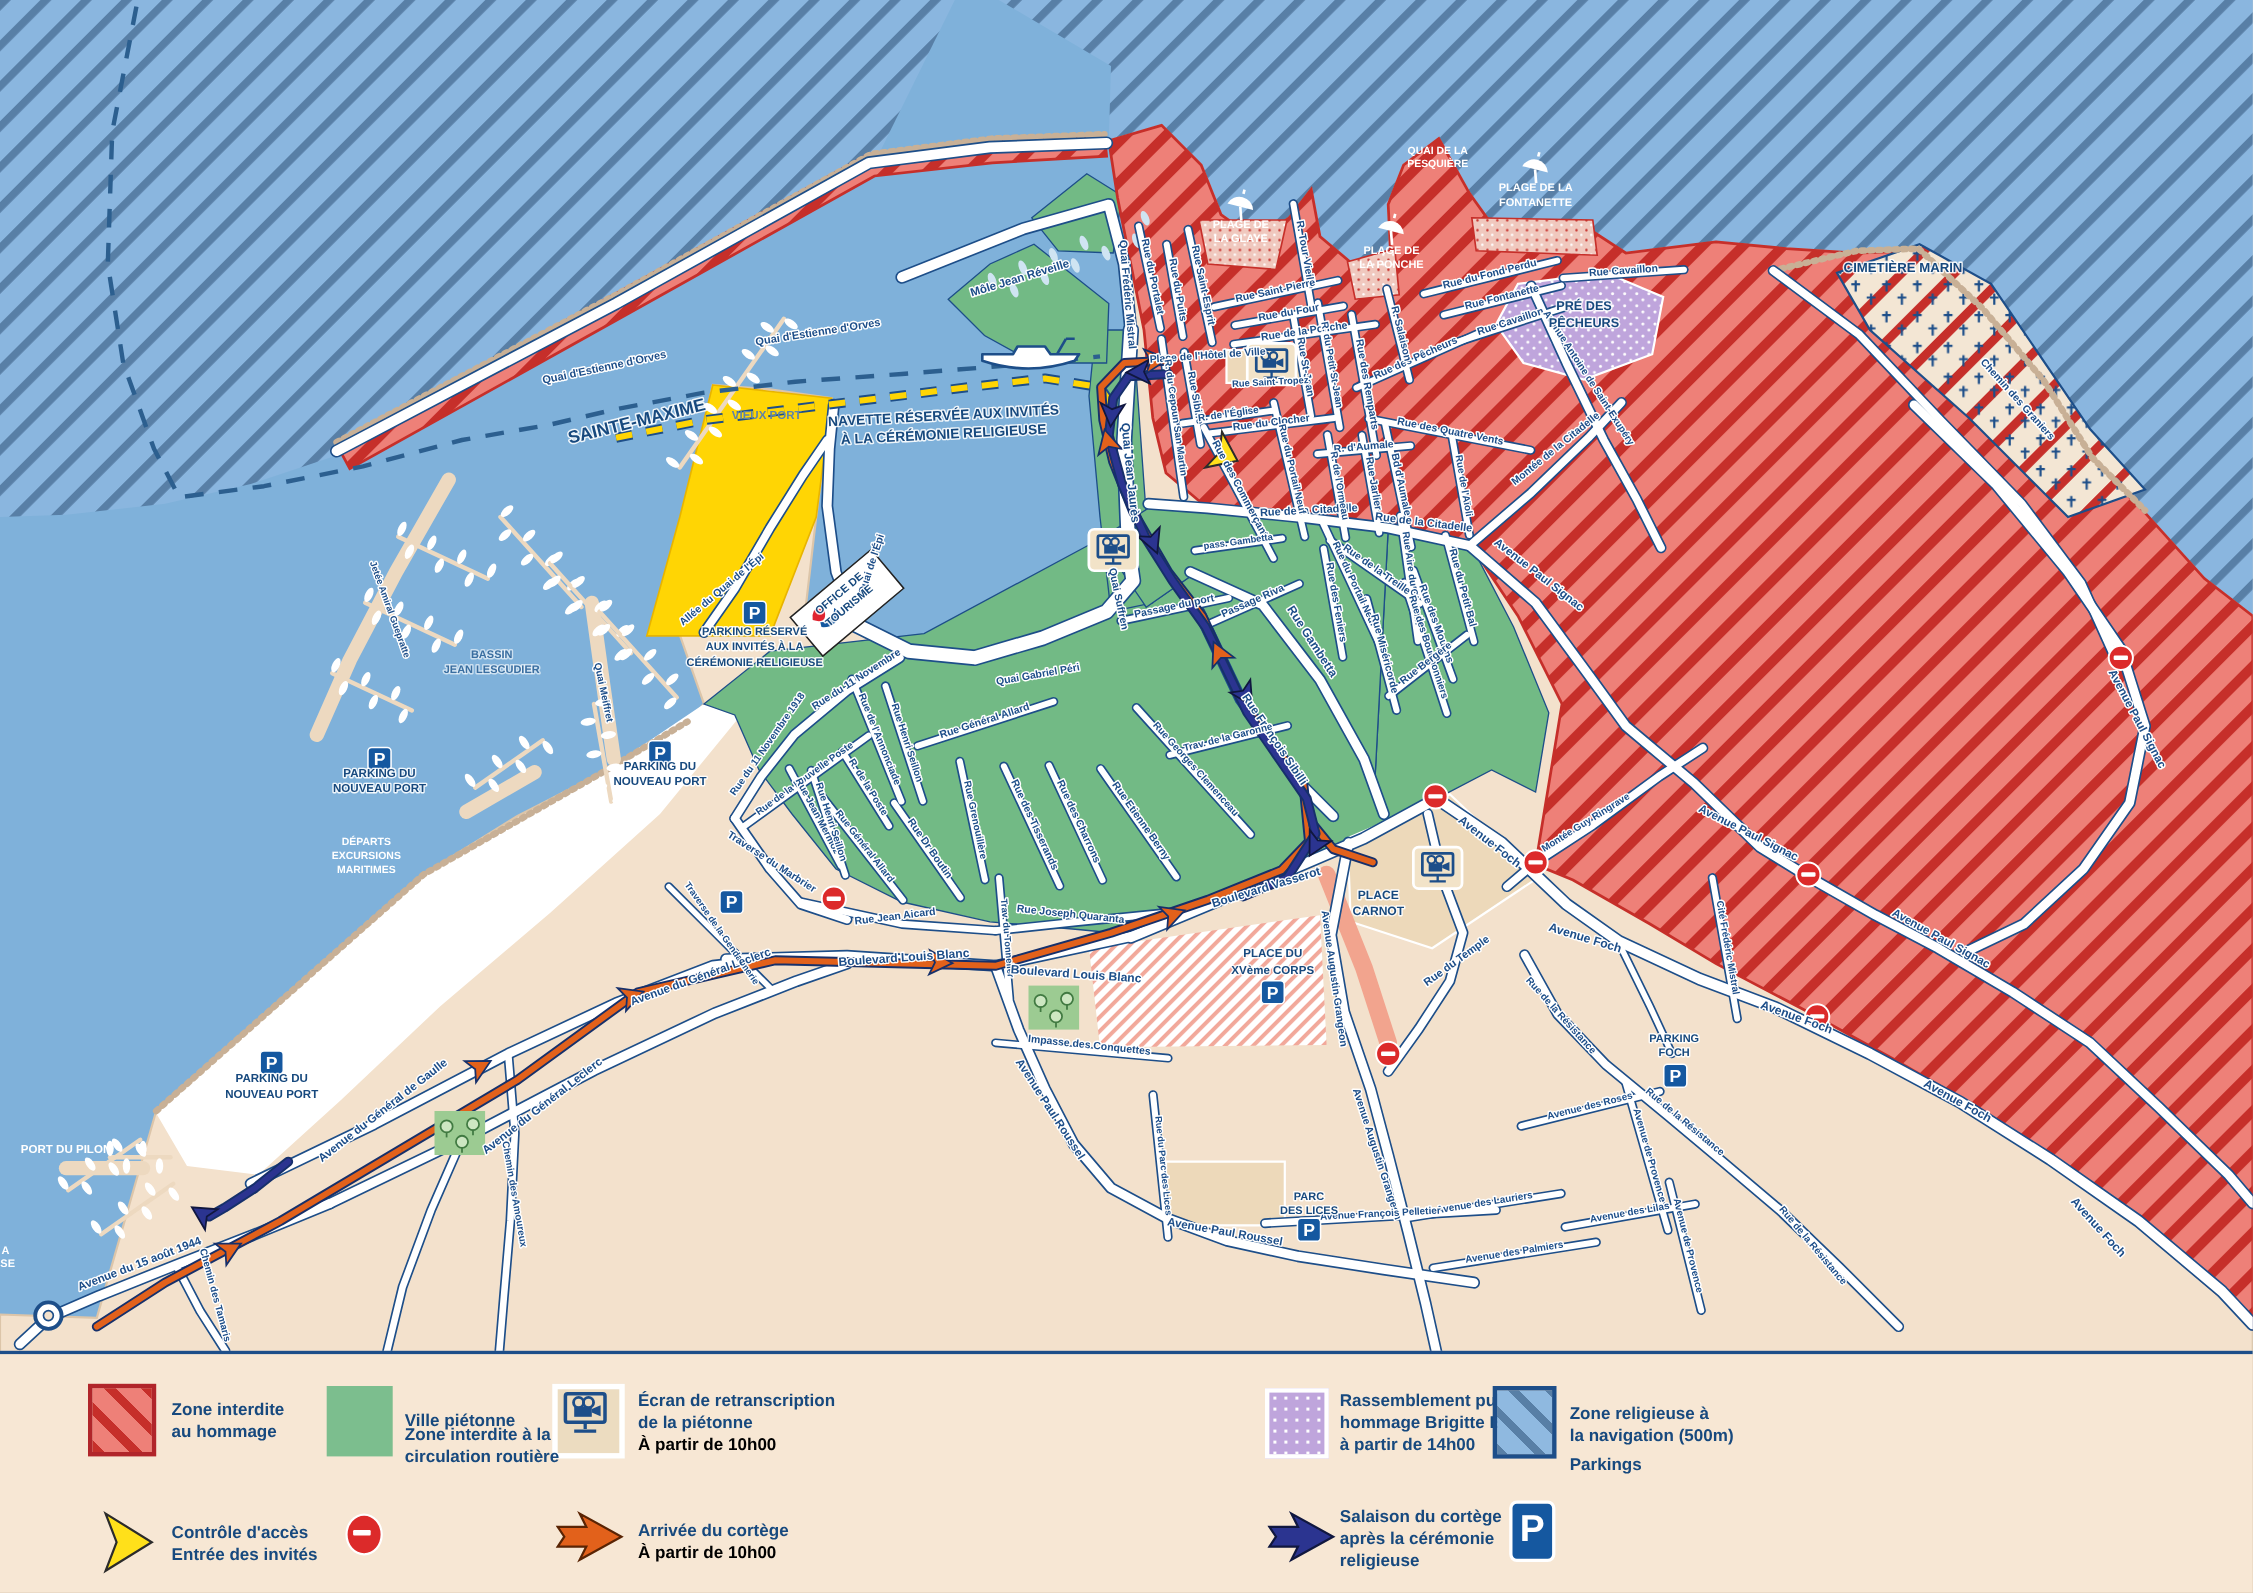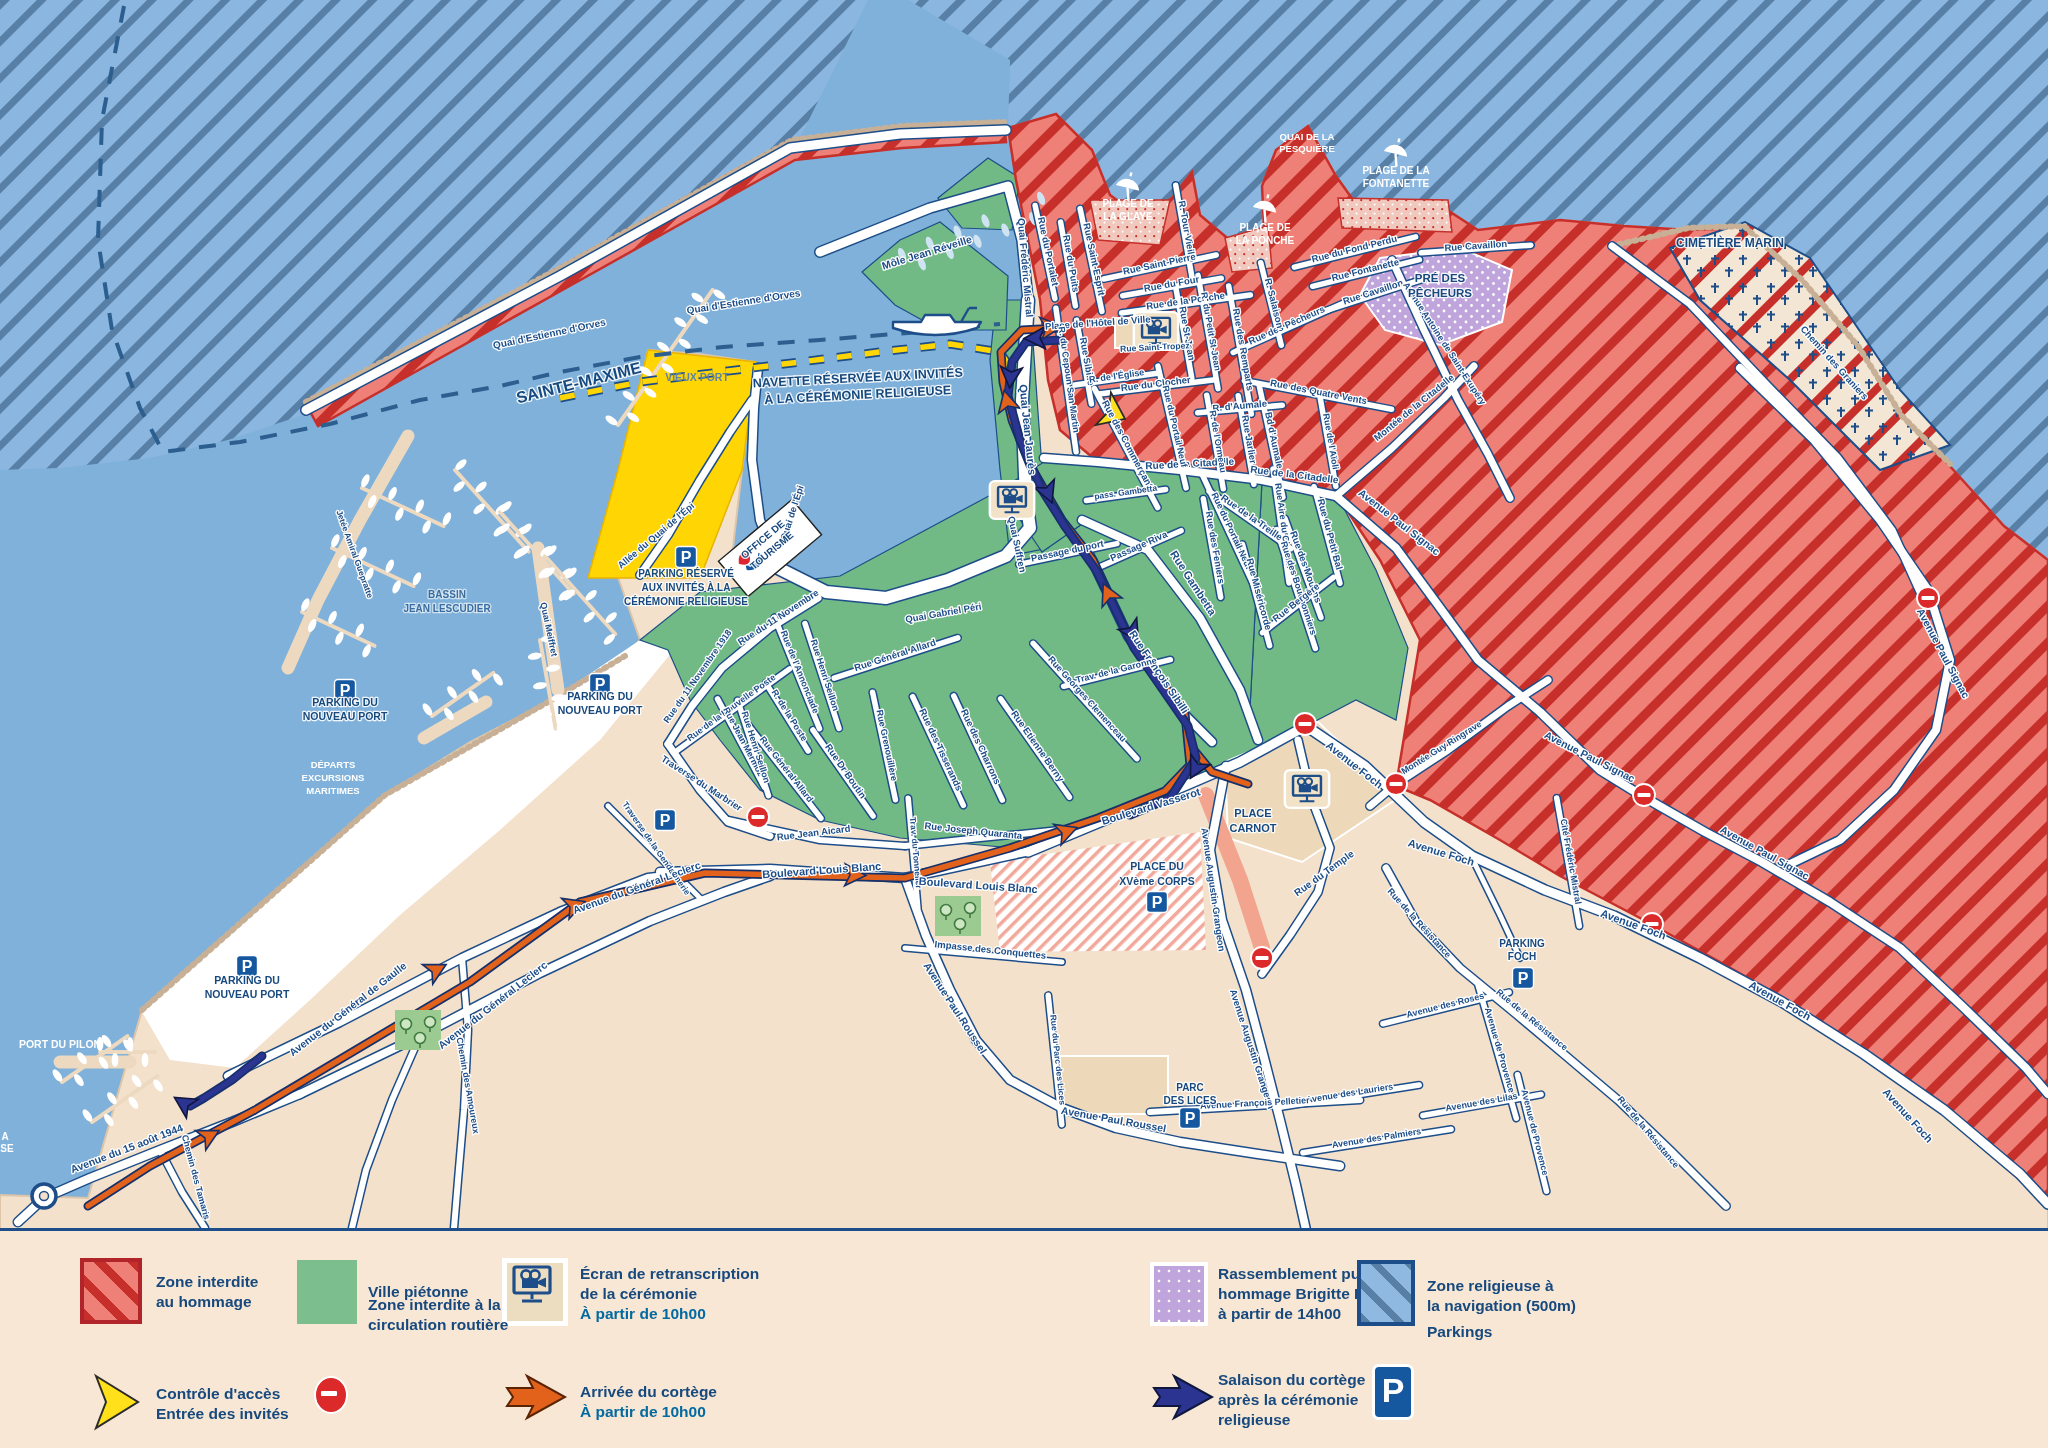--- a/index.html
+++ b/index.html
@@ -4,21 +4,21 @@
 <style>
   html,body{margin:0;padding:0;width:2048px;height:1448px;overflow:hidden;
     font-family:"Liberation Sans",sans-serif;background:#F3E1CC;}
   .stage{position:relative;width:2048px;height:1448px;}
   svg{position:absolute;left:0;top:0;}
   svg text{font-family:"Liberation Sans",sans-serif;}
   .legend-bg{position:absolute;left:0;top:1228px;width:2048px;height:220px;
     background:#F7E7D4;border-top:3px solid #1D4E89;box-sizing:border-box;}
   .lg{position:absolute;}
   .lg-text div{font-weight:bold;color:#17497E;font-size:15.5px;line-height:20px;white-space:nowrap;}
-  .lg-text div.m{color:#0369a1;font-weight:bold;}
+  .lg-text div.m{color:#000000;font-weight:bold;}
   .sw{position:absolute;box-sizing:border-box;}
   .sw-red{width:62px;height:66px;border:4px solid #B1252A;
     background:repeating-linear-gradient(45deg,#C62F2A 0 8px,#EE8078 8px 24px);}
   .sw-green{width:60px;height:64px;background:#7CBE8E;}
   .sw-screen{width:66px;height:68px;background:#ECDCC0;border:5px solid #fff;
     display:flex;align-items:center;justify-content:center;}
   .sw-purple{width:58px;height:64px;border:4px solid #fff;background-color:#BFA5DC;
     background-image:radial-gradient(circle,#fff 1.5px,rgba(0,0,0,0) 1.6px);background-size:10px 10px;}
   .sw-blue{width:58px;height:66px;border:4px solid #1D4E89;
     background:repeating-linear-gradient(45deg,#587FA6 0 7px,#8FB9E0 7px 24px);}
@@ -721,21 +721,21 @@
       <rect x="7" y="4" width="36" height="26" rx="2" fill="none" stroke="#1D4E89" stroke-width="3.2"></rect>
       <circle cx="19" cy="12" r="4.6" fill="none" stroke="#1D4E89" stroke-width="2.6"></circle>
       <circle cx="28" cy="12" r="4.6" fill="none" stroke="#1D4E89" stroke-width="2.6"></circle>
       <rect x="15" y="16" width="16" height="9" fill="#1D4E89"></rect>
       <path d="M31 18 l8 -3.5 v10 l-8 -3.5 z" fill="#1D4E89"></path>
       <path d="M25 30 v6 M15 38 h20" stroke="#1D4E89" stroke-width="3" fill="none"></path>
     </svg>
   </div>
   <div class="lg lg-text" style="left:580px;top:1264px">
     <div>Écran de retranscription</div>
-      <div>de la cérémonie</div>
+      <div>de la piétonne</div>
       <div class="m">À partir de 10h00</div>
   </div>
 
   <div class="lg sw sw-purple" style="left:1150px;top:1262px"></div>
   <div class="lg lg-text" style="left:1218px;top:1264px">
     <div>Rassemblement public</div>
       <div>hommage Brigitte Bardot</div>
       <div>à partir de 14h00</div>
   </div>
 

